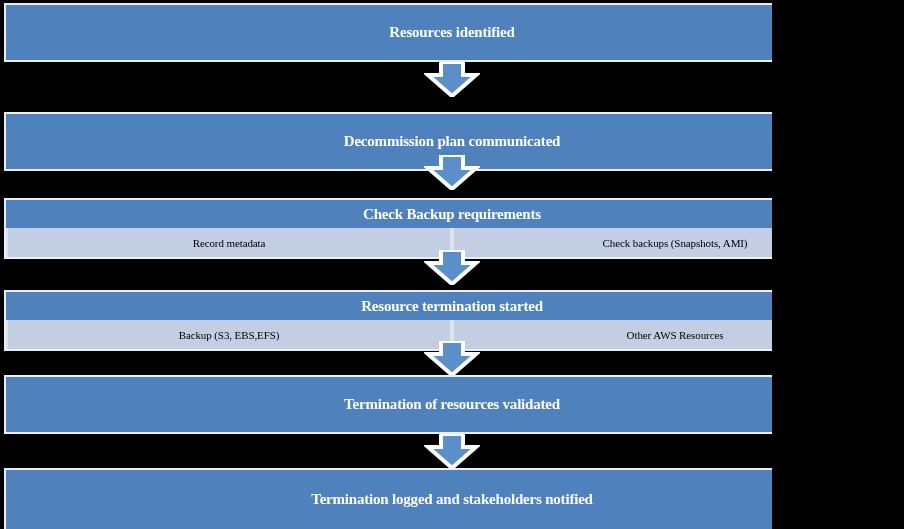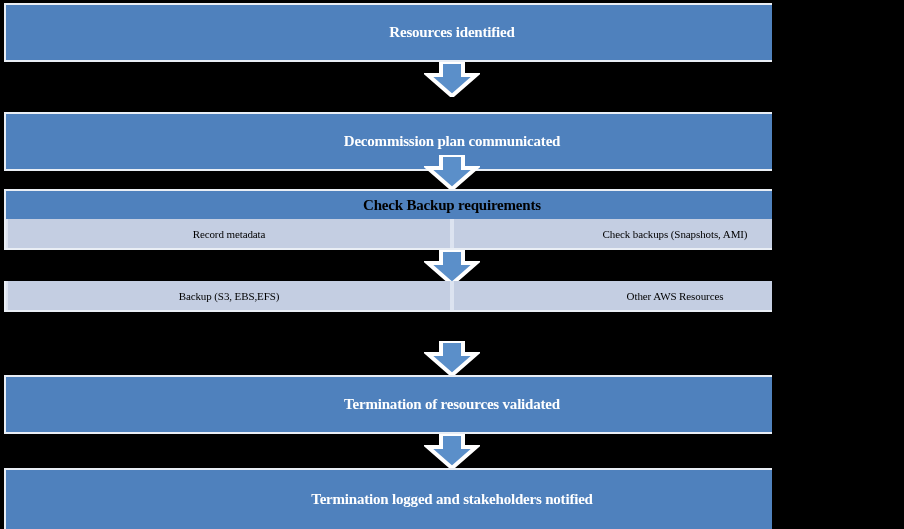--- a/index.html
+++ b/index.html
@@ -42,32 +42,33 @@
 
   
   .group {
     position: absolute;
     left: 4px;
     width: 896px;
     box-sizing: border-box;
   }
   .group-header {
     background: #4F81BD;
-    color: #000000;
+    color: #ffffff;
     font-weight: bold;
     font-size: 15px;
     letter-spacing: -0.2px;
     height: 30px;
     display: flex;
     align-items: center;
     justify-content: center;
     text-align: left;
     border: 2px solid #E9EEF5;
     border-bottom: none;
     box-sizing: border-box;
+    margin-top: 9px;
   }
   .group-row {
     display: flex;
     height: 31px;
     background: #DCE3F0;
     border: 2px solid #E9EEF5;
     border-top: none;
     box-sizing: border-box;
   }
   .group-cell {
@@ -132,20 +133,23 @@
     </div>
   </div>
 
   <div class="arrow" style="top:250px; height:35px;">
     <svg width="56" height="35" viewBox="0 0 56 35" aria-hidden="true">
       <path d="M17 0 L39 0 L39 13 L52 13 L28 34 L4 13 L17 13 Z" fill="#5B8FC9" stroke="#FFFFFF" stroke-width="4"></path>
     </svg>
   </div>
 
   <div class="group" style="top:281px;">
+    <div class="group-header">
+      <span>Resource termination started</span>
+    </div>
     <div class="group-row">
       <div class="group-cell">
         <span>Backup (S3, EBS,EFS)</span>
       </div>
       <div class="group-cell">
         <span>Other AWS Resources</span>
       </div>
     </div>
   </div>
 

